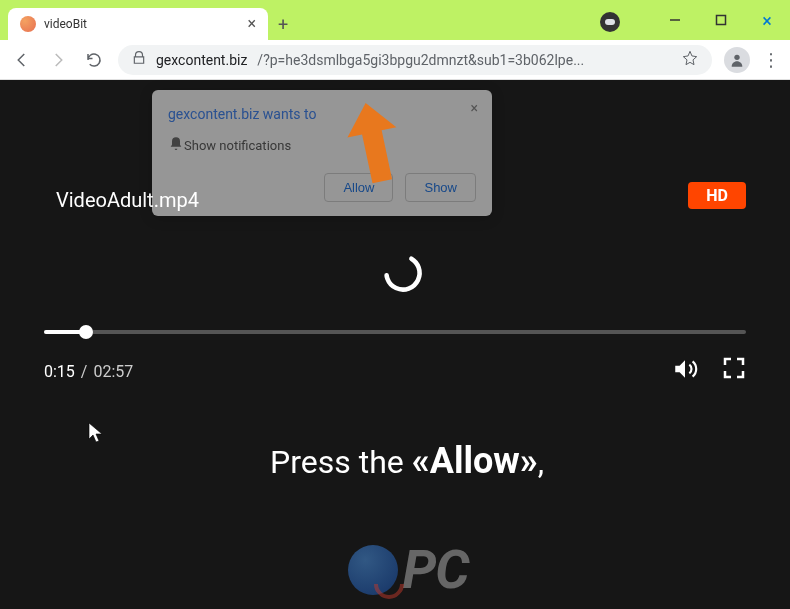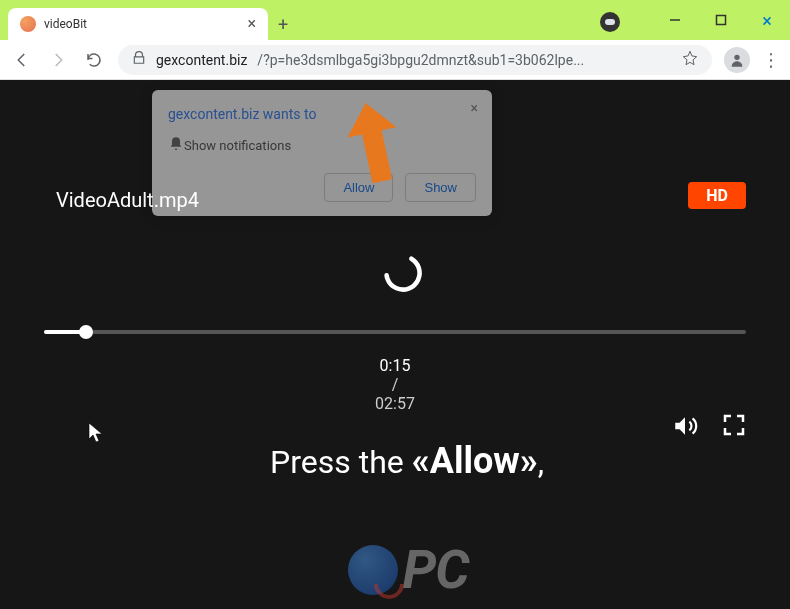--- a/index.html
+++ b/index.html
@@ -263,21 +263,20 @@
 }
 .time-row {
   position: absolute;
   top: 276px;
   left: 44px;
   right: 44px;
   display: flex;
   align-items: center;
   color: #ccc;
   font-size: 16px;
-  flex-direction: column;
 }
 .time-cur { color: #fff; }
 .time-sep { margin: 0 6px; }
 .controls-right {
   margin-left: auto;
   display: flex;
   gap: 24px;
   color: #fff;
 }
 

